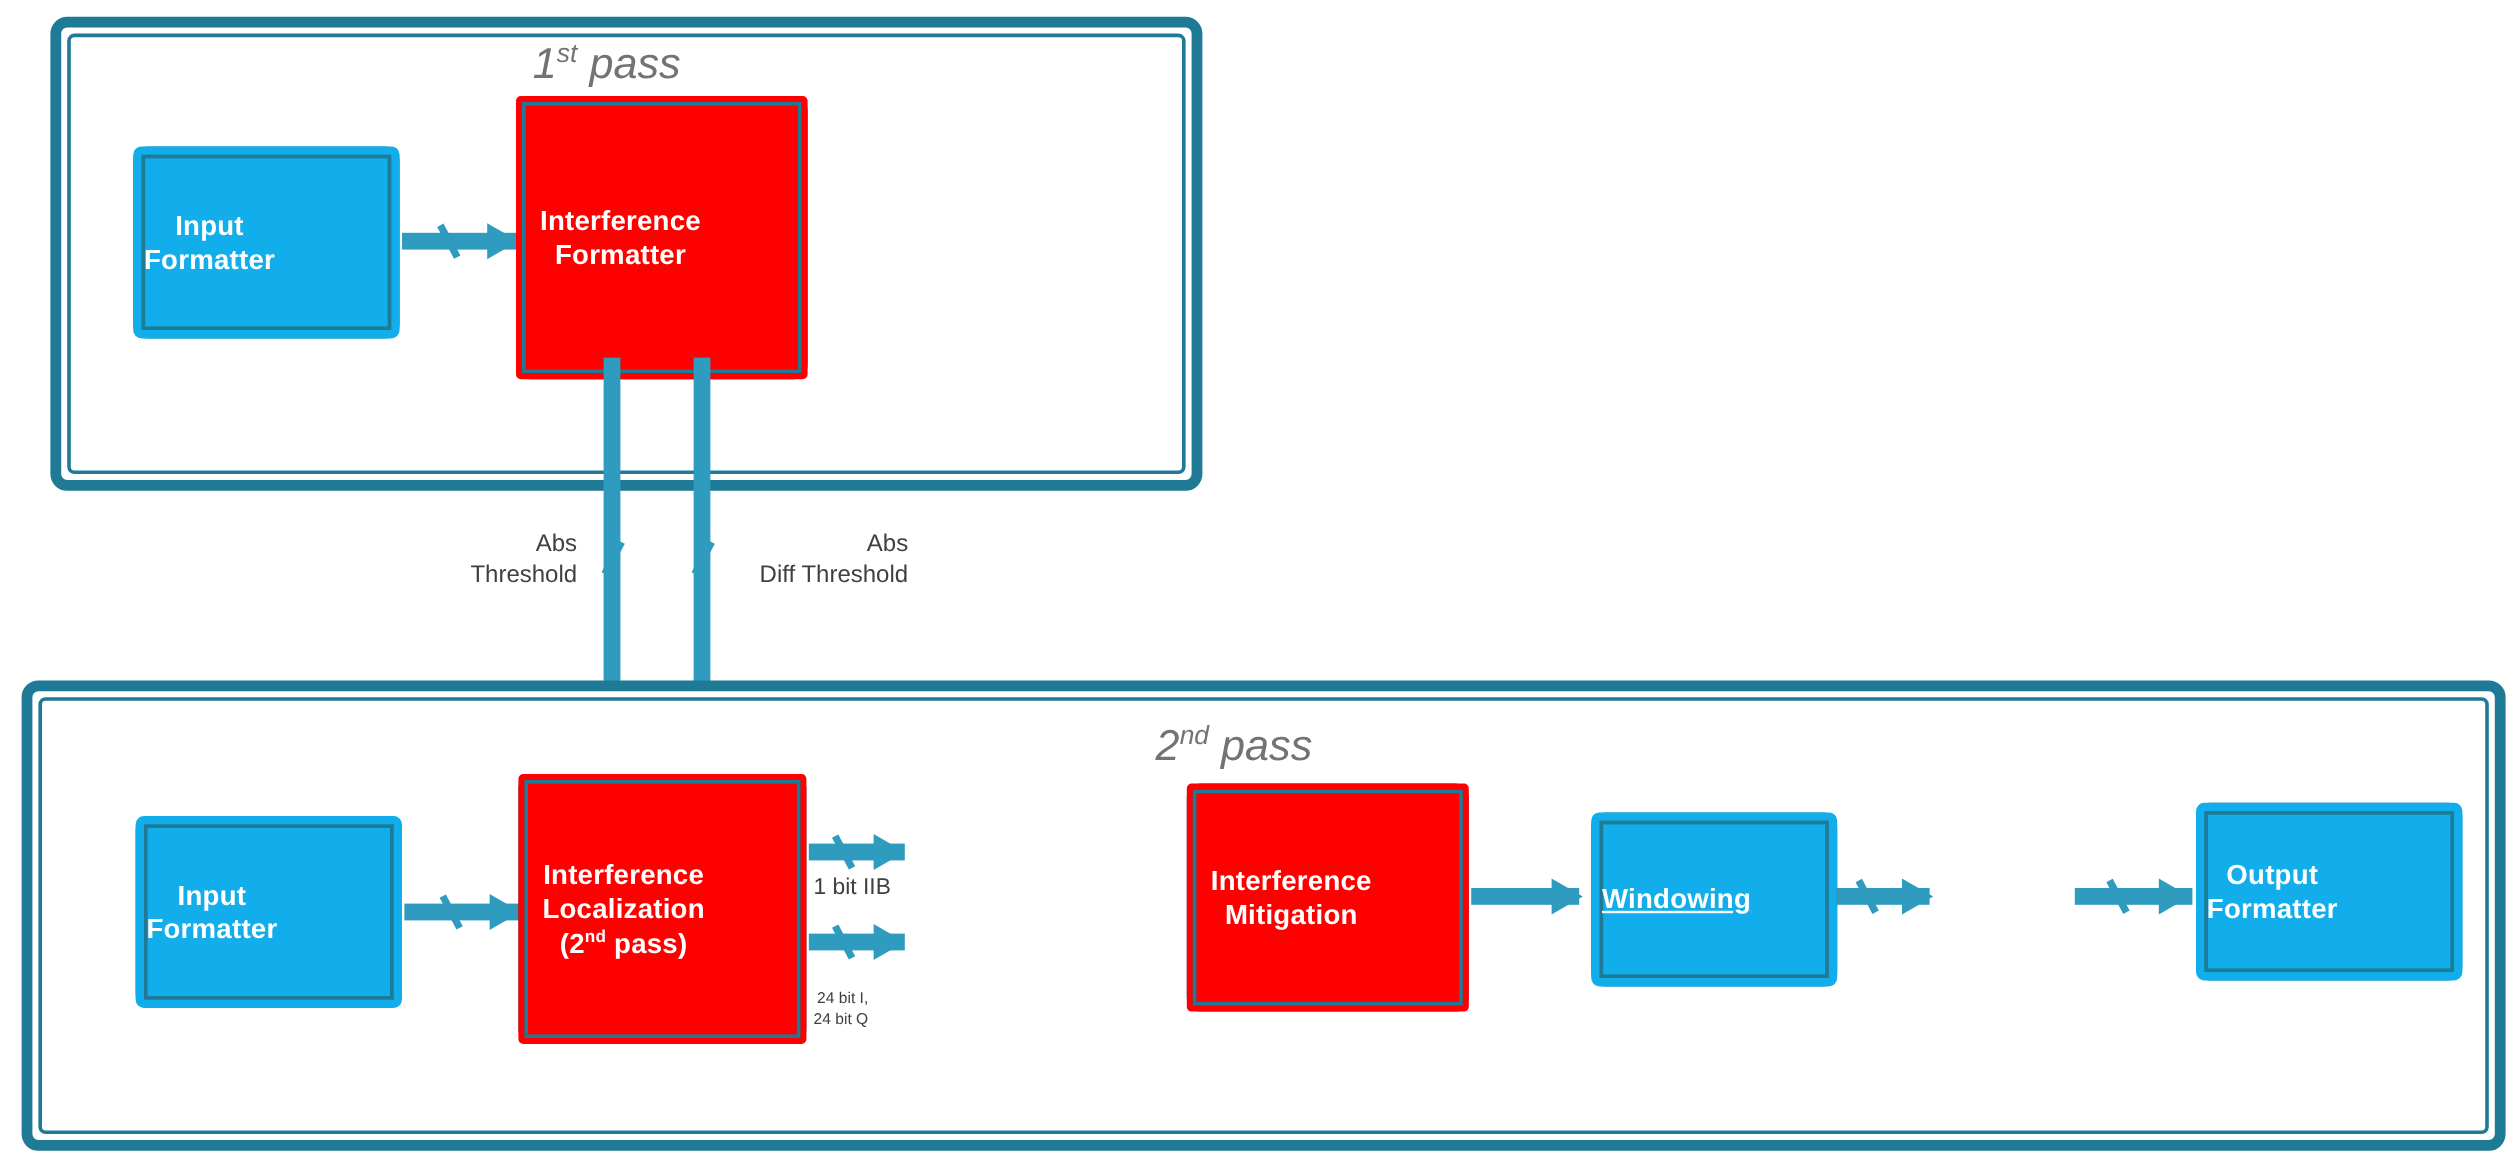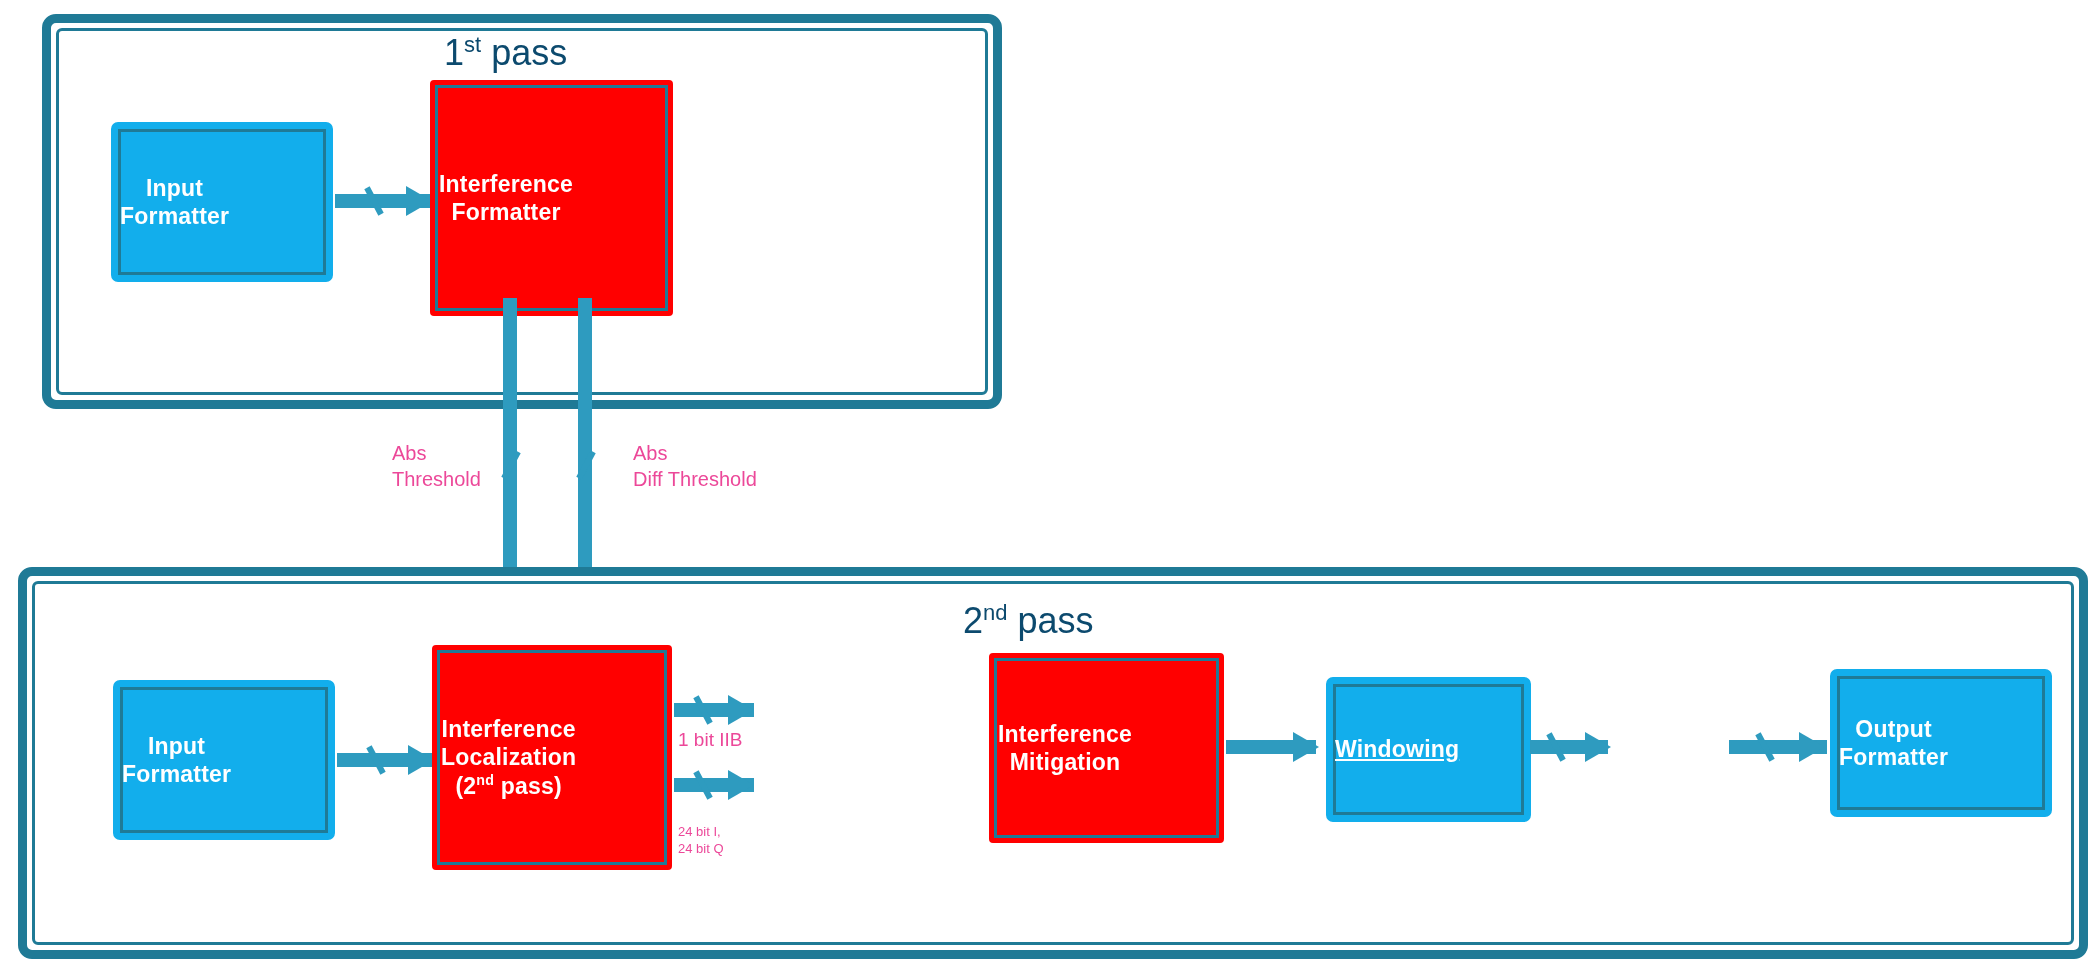--- a/index.html
+++ b/index.html
@@ -21,42 +21,42 @@
   .box .lbl{position:relative;z-index:4;text-align:center;color:#ffffff;
        font-weight:bold;line-height:1.22;letter-spacing:.2px;}
 
   
   .box.blue{background:#1F7A96;padding:9px;}
   .box.blue .ring{border:7px solid #12AEEC;border-radius:7px;}
   .box.blue .ring2{position:absolute;left:7px;top:7px;right:7px;bottom:7px;
        box-sizing:border-box;border:3px solid #1F7A96;background:#12AEEC;}
 
   
-  .box.red{background:#0c4a6e;padding:9px;}
+  .box.red{background:#0c4a6e;padding:20px;}
   .box.red .ring{border:5px solid #FF0000;border-radius:4px;}
   .box.red .ring2{position:absolute;left:5px;top:5px;right:5px;bottom:5px;
        box-sizing:border-box;border:3px solid #1F7A96;background:#FF0000;}
 
   
   .hshaft{position:absolute;background:#2E9BBF;height:14px;}
   .vshaft{position:absolute;background:#2E9BBF;width:14px;}
   .harrow{position:absolute;width:0;height:0;
       border-top:15px solid transparent;border-bottom:15px solid transparent;
       border-left:26px solid #2E9BBF;}
   .varrow{position:absolute;width:0;height:0;
       border-left:15px solid transparent;border-right:15px solid transparent;
       border-top:26px solid #2E9BBF;}
   
   .tick{position:absolute;background:#2E9BBF;}
   .tick.h{width:6px;height:30px;transform:rotate(-28deg);}
   .tick.v{width:30px;height:6px;transform:rotate(-62deg);}
 
   
-  .txt{position:absolute;color:#ec4899;line-height:1.28;white-space:pre-line;}
-  .pass-title{position:absolute;color:#0c4a6e;font-size:36px;white-space:nowrap;}
+  .txt{position:absolute;color:#404040;line-height:1.28;white-space:pre-line;text-align:right;}
+  .pass-title{position:absolute;color:#737373;font-size:36px;white-space:nowrap;font-style:italic;}
   .pass-title sup{font-size:22px;vertical-align:super;}
   .lbl sup{font-size:.62em;vertical-align:super;}
 </style>
 </head>
 <body>
 
 <div id="stage">
 
   <div class="pass-frame" style="left:42px;top:14px;width:960px;height:395px;">
     <div class="inner-line"></div>

